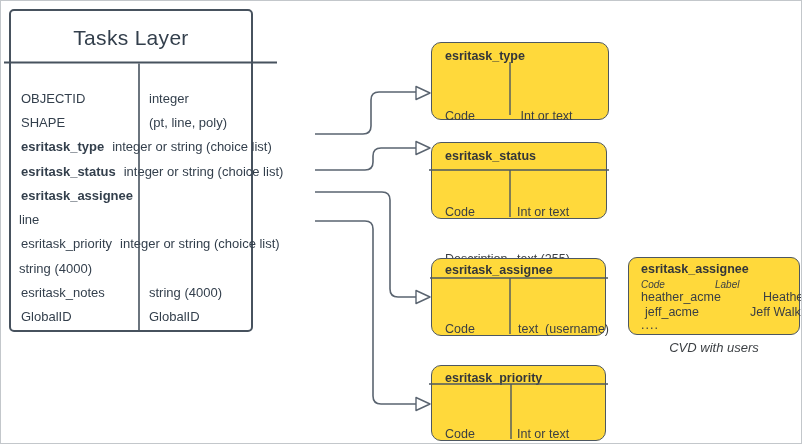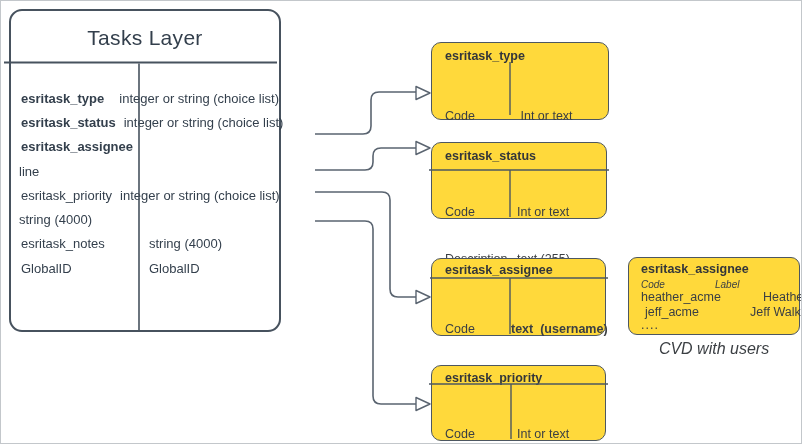--- a/index.html
+++ b/index.html
@@ -4,22 +4,22 @@
 <style>
   html,body{margin:0;padding:0;background:#fff;}
   .canvas{
     position:relative;width:802px;height:444px;box-sizing:border-box;
     background:#ffffff;border:1px solid #c3c7cb;overflow:hidden;
     font-family:"Liberation Sans", sans-serif;color:#333f4c;
   }
   svg.overlay{position:absolute;left:0;top:0;z-index:3;pointer-events:none;}
 
   
-  .etable{position:absolute;left:8px;top:8px;width:272px;height:323px;
-    border:2px solid #47525e;border-radius:13px;background:#fff;box-sizing:border-box;z-index:1;}
+  .etable{position:absolute;left:8px;top:8px;width:244px;height:323px;
+    border:2px solid #47525e;border-radius:5px;background:#fff;box-sizing:border-box;z-index:1;}
   .etable .ttitle{position:absolute;top:15px;left:0;right:0;text-align:center;
     font-size:21px;color:#333f4c;letter-spacing:.3px;}
   .etable .rows{position:absolute;left:0;right:0;top:75px;}
   .erow{display:flex;height:24.3px;align-items:center;font-size:13px;}
   .erow .fname{width:130px;padding-left:10px;box-sizing:border-box;white-space:nowrap;}
   .erow .ftype{padding-left:8px;white-space:nowrap;}
   .erow.b .fname{font-weight:bold;}
 
   
   .cbox{position:absolute;background:#ffd93b;border:1.6px solid #4d5761;border-radius:10px;
@@ -28,30 +28,38 @@
   .cbox .cell{position:absolute;font-size:12.5px;line-height:15.5px;white-space:pre;}
 
   
   .cvdbox{position:absolute;left:627px;top:256px;width:172px;height:78px;
     background:#ffd93b;border:1.6px solid #4d5761;border-radius:9px;box-sizing:border-box;
     color:#3b3f43;z-index:1;}
   .cvdbox .btitle{position:absolute;left:12px;top:4px;font-weight:bold;font-size:12.5px;color:#33363a;white-space:nowrap;}
   .cvdbox .hdr{position:absolute;top:21px;font-style:italic;font-size:10px;white-space:nowrap;}
   .cvdbox .val{position:absolute;font-size:12.5px;white-space:nowrap;}
   .cvd-caption{position:absolute;left:627px;top:339px;width:172px;text-align:center;
-    font-style:italic;font-size:16px;color:#3b3f43;z-index:1;}
+    font-style:italic;font-size:13px;color:#3b3f43;z-index:1;}
 </style>
 </head>
 <body>
 
 <div class="canvas">
 
   <div class="etable">
     <div class="ttitle">Tasks Layer</div>
     <div class="rows">
+      <div class="erow">
+        <span class="fname">OBJECTID</span>
+        <span class="ftype">integer</span>
+      </div>
+      <div class="erow">
+        <span class="fname">SHAPE</span>
+        <span class="ftype">(pt, line, poly)</span>
+      </div>
       <div class="erow b">
         <span class="fname">esritask_type</span>
         <span class="ftype">integer or string (choice list)</span>
       </div>
       <div class="erow b">
         <span class="fname">esritask_status</span>
         <span class="ftype">integer or string (choice list)</span>
       </div>
       <div class="erow b">
         <span class="fname">esritask_assignee</span>
@@ -100,21 +108,21 @@
       <div>text (255)</div>
     </div>
   </div>
 
   <div class="cbox" style="left:430px;top:257px;width:175px;height:78px;">
     <div class="btitle" style="top:4px;">esritask_assignee</div>
     <div class="cell" style="left:13px;top:32px;">
       <div>Code</div>
       <div>Description</div>
     </div>
-    <div class="cell" style="left:79px;top:32px;font-weight:bold;">
+    <div class="cell" style="left:86px;top:32px;">
       <div>text  (username)</div>
       <div>text (255)</div>
     </div>
   </div>
 
   <div class="cbox" style="left:430px;top:364px;width:175px;height:76px;">
     <div class="btitle" style="top:5px;">esritask_priority</div>
     <div class="cell" style="left:13px;top:30px;">
       <div>Code</div>
       

